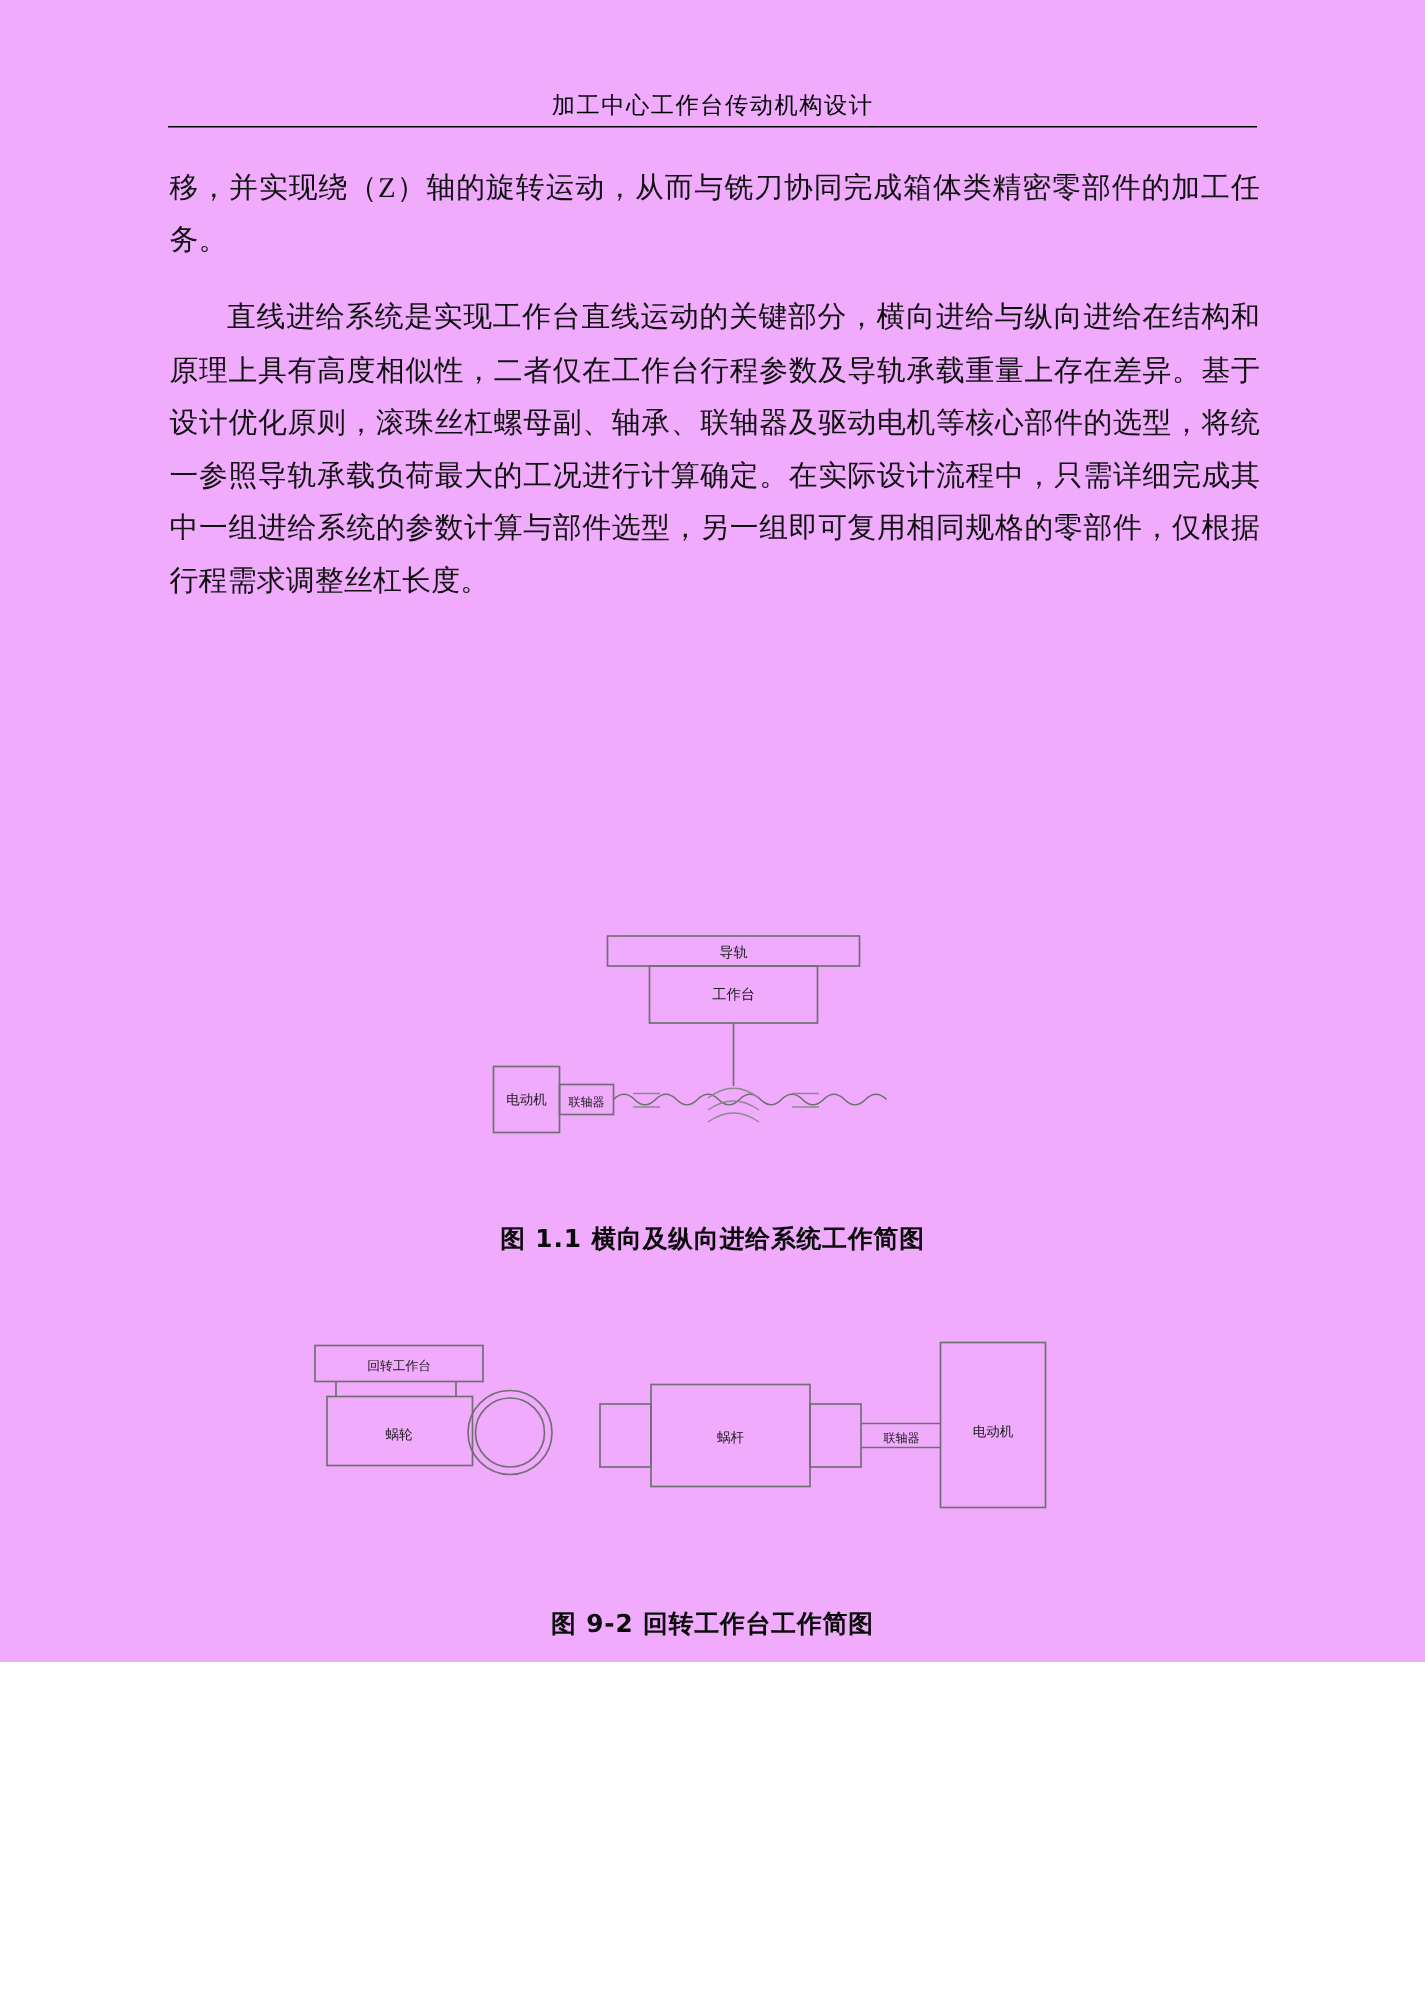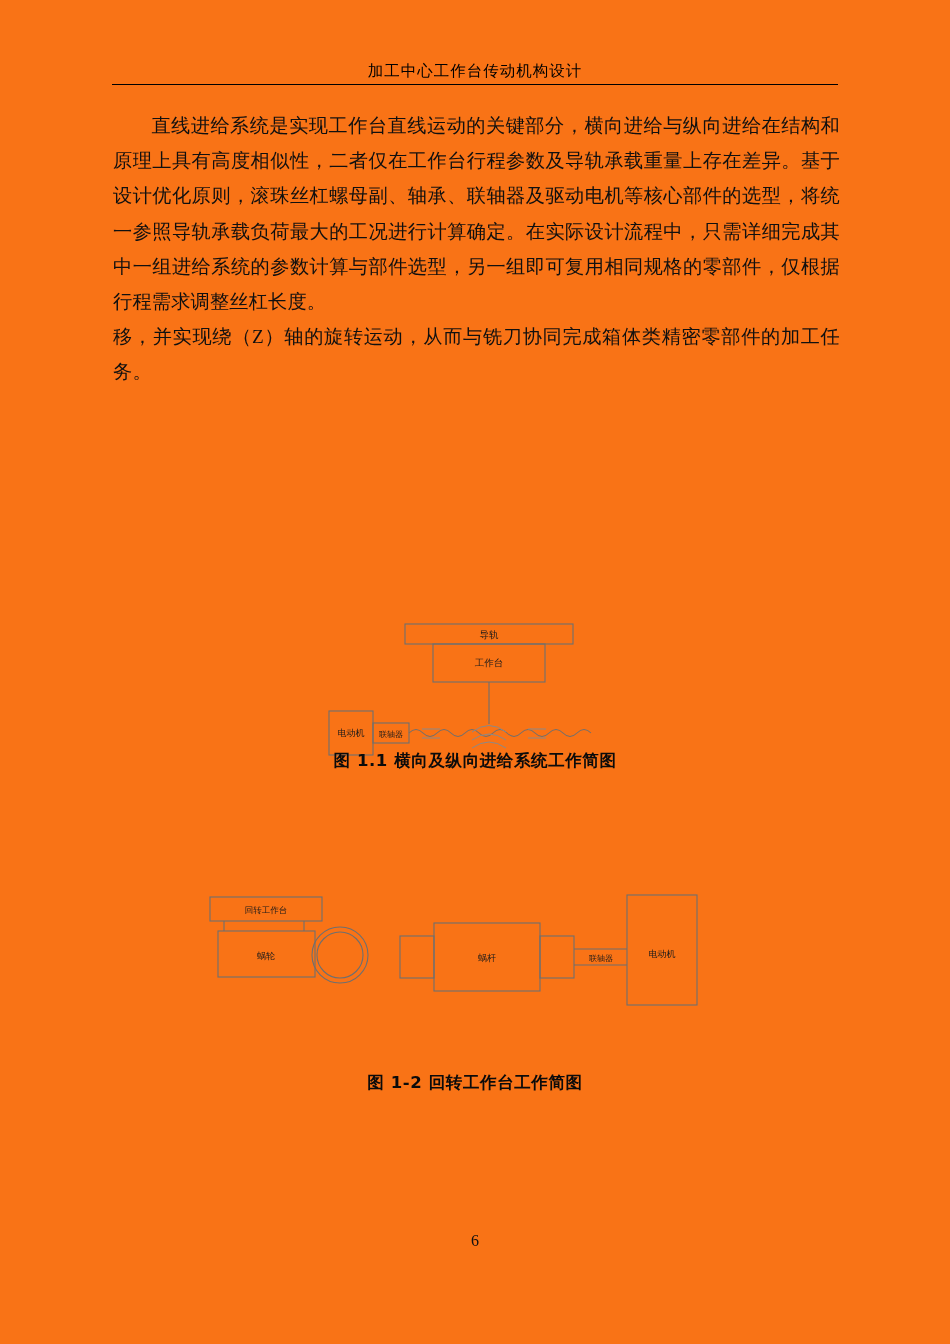--- a/index.html
+++ b/index.html
@@ -7,22 +7,22 @@
     padding: 0;
     background: #ffffff;
   }
   body {
     font-family: "Liberation Serif", "DejaVu Serif", serif;
     color: #000000;
   }
   #page {
     position: relative;
     width: 950px;
-    height: 1344px;
-    background: #f97316;
+    height: 1108px;
+    background: #f0abfc;
     overflow: hidden;
   }
 
   
   .header-block {
     position: absolute;
     left: 112px;
     top: 60px;
     width: 726px;
   }
@@ -96,22 +96,22 @@
 <body>
 
 <div id="page">
 
   <div class="header-block">
     <div class="header-title">加工中心工作台传动机构设计</div>
     <div class="header-rule"></div>
   </div>
 
   <div class="body-text">
+    <p class="para gap-after">移，并实现绕（Z）轴的旋转运动，从而与铣刀协同完成箱体类精密零部件的加工任务。</p>
     <p class="para indent">直线进给系统是实现工作台直线运动的关键部分，横向进给与纵向进给在结构和原理上具有高度相似性，二者仅在工作台行程参数及导轨承载重量上存在差异。基于设计优化原则，滚珠丝杠螺母副、轴承、联轴器及驱动电机等核心部件的选型，将统一参照导轨承载负荷最大的工况进行计算确定。在实际设计流程中，只需详细完成其中一组进给系统的参数计算与部件选型，另一组即可复用相同规格的零部件，仅根据行程需求调整丝杠长度。</p>
-    <p class="para gap-after">移，并实现绕（Z）轴的旋转运动，从而与铣刀协同完成箱体类精密零部件的加工任务。</p>
   </div>
 
   <div class="figure" style="left:300px; top:606px;">
     <svg width="360" height="200" viewBox="0 0 360 200">
 
       <rect x="105" y="18" width="168" height="20" fill="none" stroke="#6f6f6f" stroke-width="1.1"></rect>
       <text x="189" y="32" font-size="9.5" text-anchor="middle">导轨</text>
 
       <rect x="133" y="38" width="112" height="38" fill="none" stroke="#6f6f6f" stroke-width="1.1"></rect>
       <text x="189" y="60" font-size="9.5" text-anchor="middle">工作台</text>
@@ -133,21 +133,21 @@
 
       <path d="M172,126 q17,-13 34,0" fill="none" stroke="#8a8a8a" stroke-width="1"></path>
       <path d="M172,134 q17,-12 34,0" fill="none" stroke="#8a8a8a" stroke-width="1"></path>
       <path d="M172,142 q17,-12 34,0" fill="none" stroke="#8a8a8a" stroke-width="1"></path>
 
       <line x1="228" y1="123" x2="246" y2="123" stroke="#8a8a8a" stroke-width="1"></line>
       <line x1="228" y1="132" x2="246" y2="132" stroke="#8a8a8a" stroke-width="1"></line>
     </svg>
   </div>
 
-  <div class="fig-caption" style="top:750px;">图 1.1  横向及纵向进给系统工作简图</div>
+  <div class="fig-caption" style="top:815px;">图 1.1  横向及纵向进给系统工作简图</div>
 
   <div class="figure" style="left:192px; top:875px;">
     <svg width="540" height="150" viewBox="0 0 540 150">
 
       <rect x="18" y="22" width="112" height="24" fill="none" stroke="#6f6f6f" stroke-width="1.1"></rect>
       <text x="74" y="38" font-size="8.5" text-anchor="middle">回转工作台</text>
 
       <line x1="32" y1="46" x2="32" y2="56" stroke="#6f6f6f" stroke-width="1.1"></line>
       <line x1="112" y1="46" x2="112" y2="56" stroke="#6f6f6f" stroke-width="1.1"></line>
 
@@ -166,17 +166,17 @@
 
       <line x1="382" y1="74" x2="435" y2="74" stroke="#6f6f6f" stroke-width="1.1"></line>
       <line x1="382" y1="90" x2="435" y2="90" stroke="#6f6f6f" stroke-width="1.1"></line>
       <text x="409" y="86" font-size="8" text-anchor="middle">联轴器</text>
 
       <rect x="435" y="20" width="70" height="110" fill="none" stroke="#6f6f6f" stroke-width="1.1"></rect>
       <text x="470" y="82" font-size="9" text-anchor="middle">电动机</text>
     </svg>
   </div>
 
-  <div class="fig-caption" style="top:1072px;">图 1-2  回转工作台工作简图</div>
+  <div class="fig-caption" style="top:1072px;">图 9-2  回转工作台工作简图</div>
 
   <div class="page-number">6</div>
 
 </div>
 
 </body></html>

